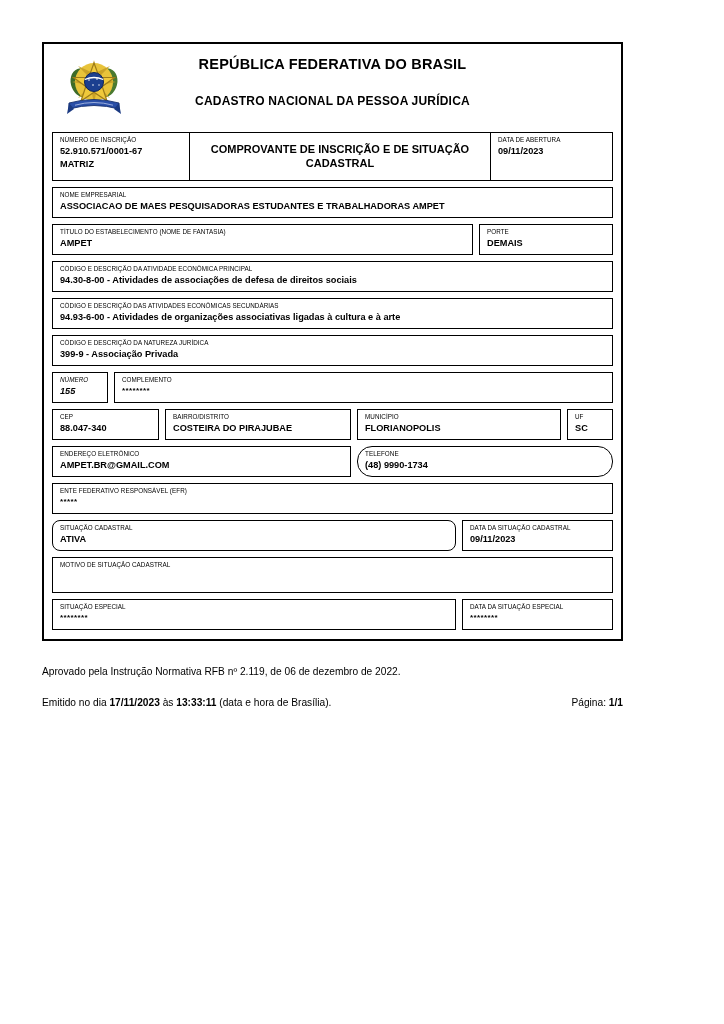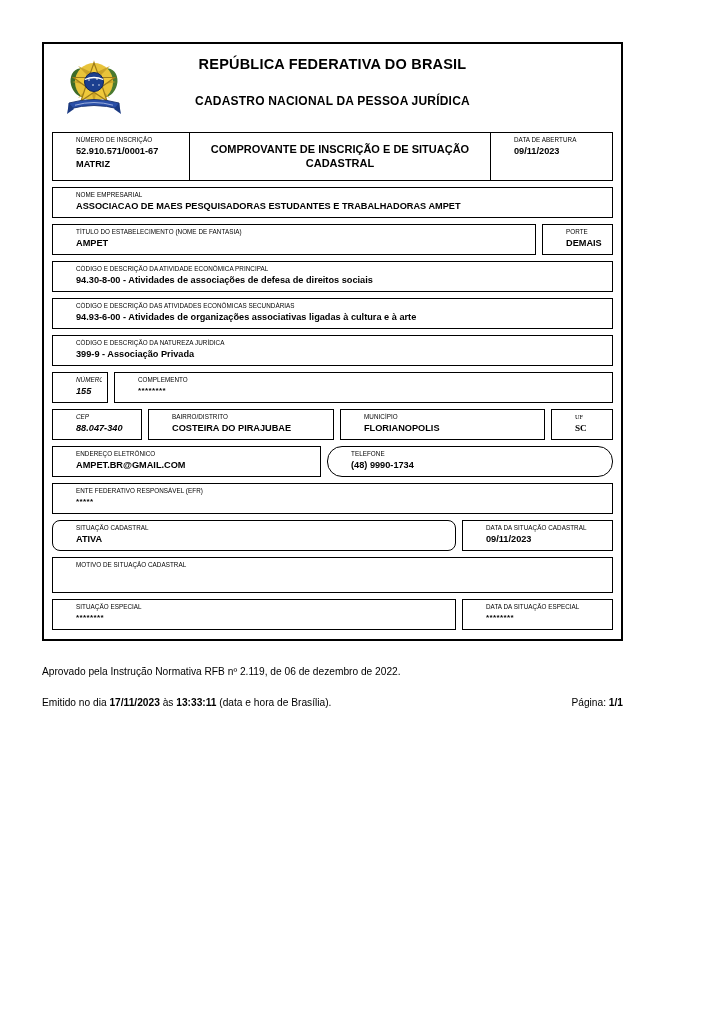--- a/index.html
+++ b/index.html
@@ -58,21 +58,21 @@
 
   
   .row {
     display: flex;
     margin: 0 8px 6px 8px;
     gap: 6px;
   }
   .box {
     border: 1px solid #000000;
     box-sizing: border-box;
-    padding: 3px 5px 3px 23px;
+    padding: 3px 5px 3px 7px;
     min-height: 31px;
     background: #ffffff;
   }
   .lbl {
     font-size: 6.3px;
     line-height: 8px;
     letter-spacing: 0.05px;
     color: #000000;
     white-space: nowrap;
     overflow: hidden;
@@ -112,30 +112,30 @@
   .box-titulo .t {
     font-size: 11px;
     font-weight: bold;
     line-height: 13.5px;
   }
   .box-abertura { flex: 1; min-height: 41px; }
 
   .grow { flex: 1; }
 
   
-  .w-titulo-estab { width: 484px; }
+  .w-titulo-estab { width: 421px; }
   .w-porte        { flex: 1; }
   .w-logradouro   { width: 283px; }
   .w-numero       { width: 56px; font-style: italic; }
   .w-complemento  { flex: 1; }
-  .w-cep          { width: 90px; font-style: italic; }
+  .w-cep          { width: 107px; }
   .w-bairro       { width: 186px; }
   .w-municipio    { flex: 1; }
-  .w-uf           { width: 62px; font-family: Liberation Serif, serif; }
-  .w-email        { width: 269px; }
+  .w-uf           { width: 46px; }
+  .w-email        { width: 299px; }
   .w-telefone     { flex: 1; border-radius: 15px; }
   .w-situacao     { width: 404px; border-radius: 8px; }
   .w-data-sit     { flex: 1; }
   .w-sit-esp      { width: 404px; }
   .w-data-sit-esp { flex: 1; }
   .tall { min-height: 36px; }
 
   
   .footer {
     position: absolute;

